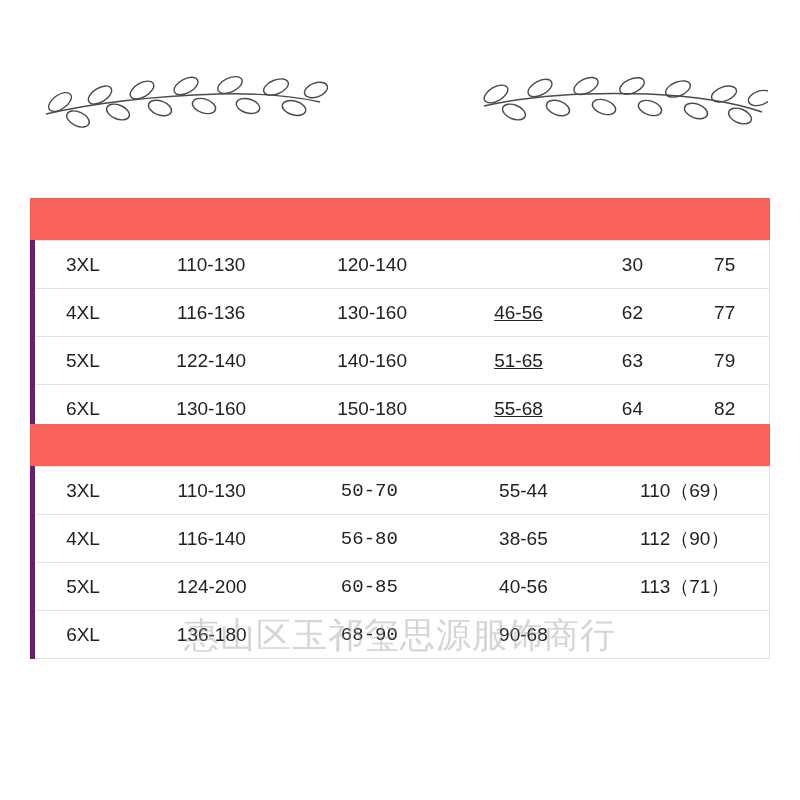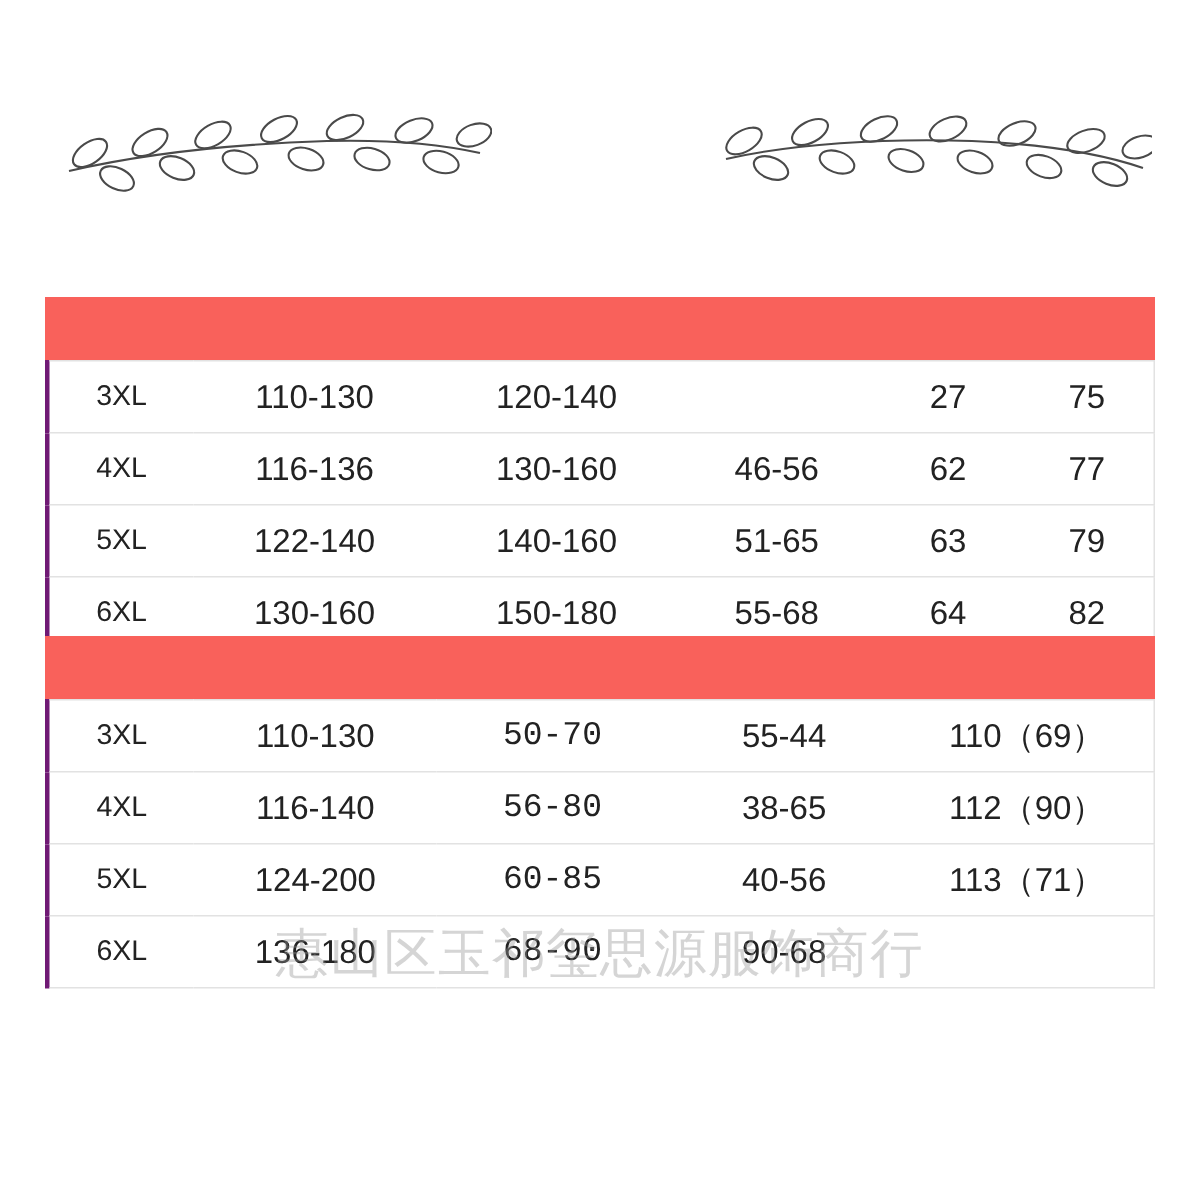--- a/index.html
+++ b/index.html
@@ -48,40 +48,40 @@
     border-collapse: collapse;
     width: 100%;
     table-layout: fixed;
     background: transparent;
   }
   td {
     border: 1px solid #e2e2e2;
     height: 45px;
     text-align: center;
     vertical-align: middle;
-    font-size: 22px;
+    font-size: 19px;
     color: #222222;
     font-family: "Liberation Sans", sans-serif;
     white-space: nowrap;
   }
   .t1 td.c0 { width: 13%; }
   .t1 td.c1 { width: 22%; }
   .t1 td.c2 { width: 22%; }
-  .t1 td.c3 { width: 18%; }
+  .t1 td.c3 { width: 18%; text-decoration: underline; }
   .t1 td.c4 { width: 13%; }
   .t1 td.c5 { width: 12%; }
 
   .t2 td.c0 { width: 13%; }
   .t2 td.c1 { width: 22%; }
   .t2 td.c2 { width: 21%; font-family: Liberation Mono, monospace; }
   .t2 td.c3 { width: 21%; }
   .t2 td.c4 { width: 23%; }
 
   .t1 td, .t2 td { border-left: none; border-right: none; }
-  .t1 td.c0, .t2 td.c0 { border-left: 3px solid #701a75; }
+  .t1 td.c0, .t2 td.c0 { border-left: 5px solid #701a75; }
   .t1 td.c5, .t2 td.c4 { border-right: 1px solid #e2e2e2; }
 
   .sz { font-size: 19px; }
 
   
   .watermark {
     position: absolute;
     left: 0;
     top: 612px;
     width: 800px;
@@ -143,21 +143,21 @@
 
   <div class="table-block block-top">
     <div class="header-bar"></div>
     <table class="t1">
       <tbody>
         <tr>
           <td class="c0 sz">3XL</td>
           <td class="c1">110-130</td>
           <td class="c2">120-140</td>
           <td class="c3"></td>
-          <td class="c4">27</td>
+          <td class="c4">30</td>
           <td class="c5">75</td>
         </tr>
         <tr>
           <td class="c0 sz">4XL</td>
           <td class="c1">116-136</td>
           <td class="c2">130-160</td>
           <td class="c3">46-56</td>
           <td class="c4">62</td>
           <td class="c5">77</td>
         </tr>

